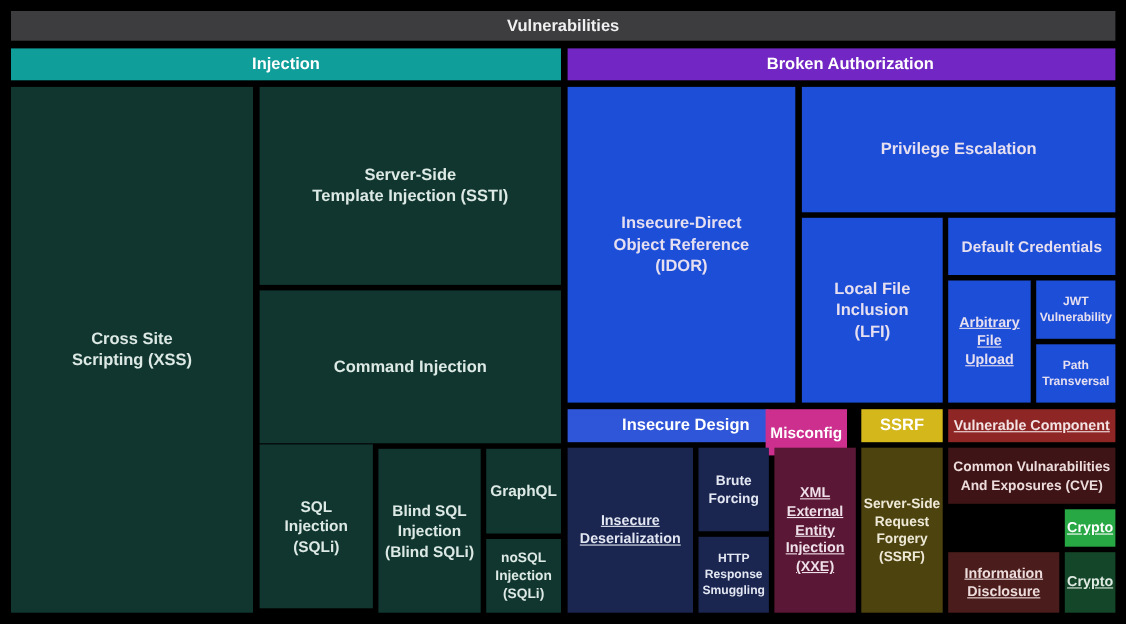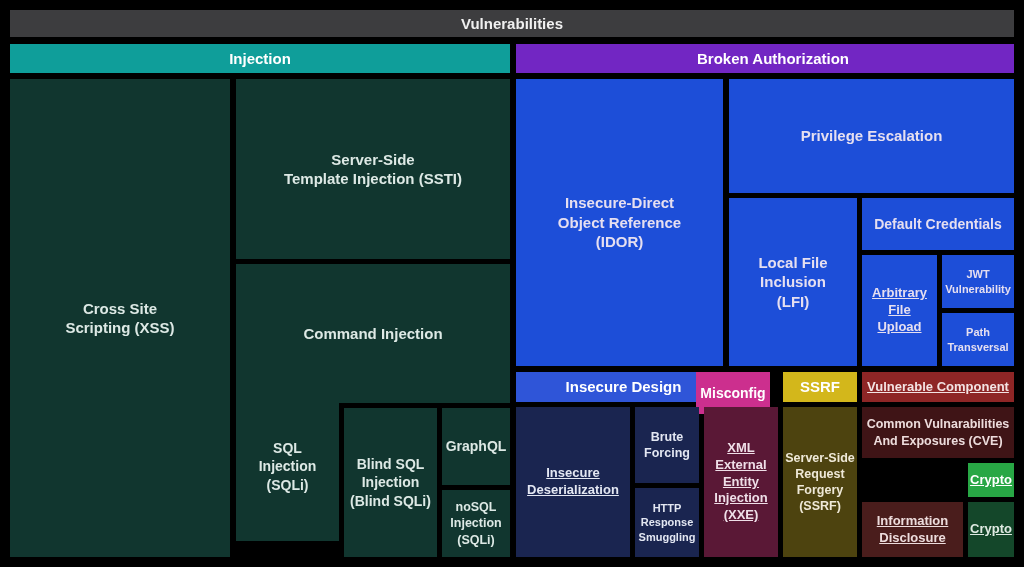--- a/index.html
+++ b/index.html
@@ -64,21 +64,21 @@
   <div class="block c-topbar fs15" style="left:10px; top:10px; width:1004px; height:27px;">Vulnerabilities</div>
 
   <div class="block c-inj-h fs15" style="left:10px; top:44px; width:500px; height:29px;">Injection</div>
   <div class="block c-auth-h fs15" style="left:516px; top:44px; width:498px; height:29px;">Broken Authorization</div>
 
   <div class="block c-teal fs15" style="left:10px; top:79px; width:220px; height:478px;">Cross Site
 Scripting (XSS)</div>
   <div class="block c-teal fs15" style="left:236px; top:79px; width:274px; height:180px;">Server-Side
 Template Injection (SSTI)</div>
   <div class="block c-teal fs15" style="left:236px; top:264px; width:274px; height:139px;">Command Injection</div>
-  <div class="block c-teal fs14" style="left:236px; top:392px; width:103px; height:149px;">SQL
+  <div class="block c-teal fs14" style="left:236px; top:404px; width:103px; height:149px;">SQL
 Injection
 (SQLi)</div>
   <div class="block c-teal fs14" style="left:344px; top:408px; width:93px; height:149px;">Blind SQL
 Injection
 (Blind SQLi)</div>
   <div class="block c-teal fs14" style="left:442px; top:408px; width:68px; height:77px;">GraphQL</div>
   <div class="block c-teal fs12" style="left:442px; top:490px; width:68px; height:67px;">noSQL
 Injection
 (SQLi)</div>
 

